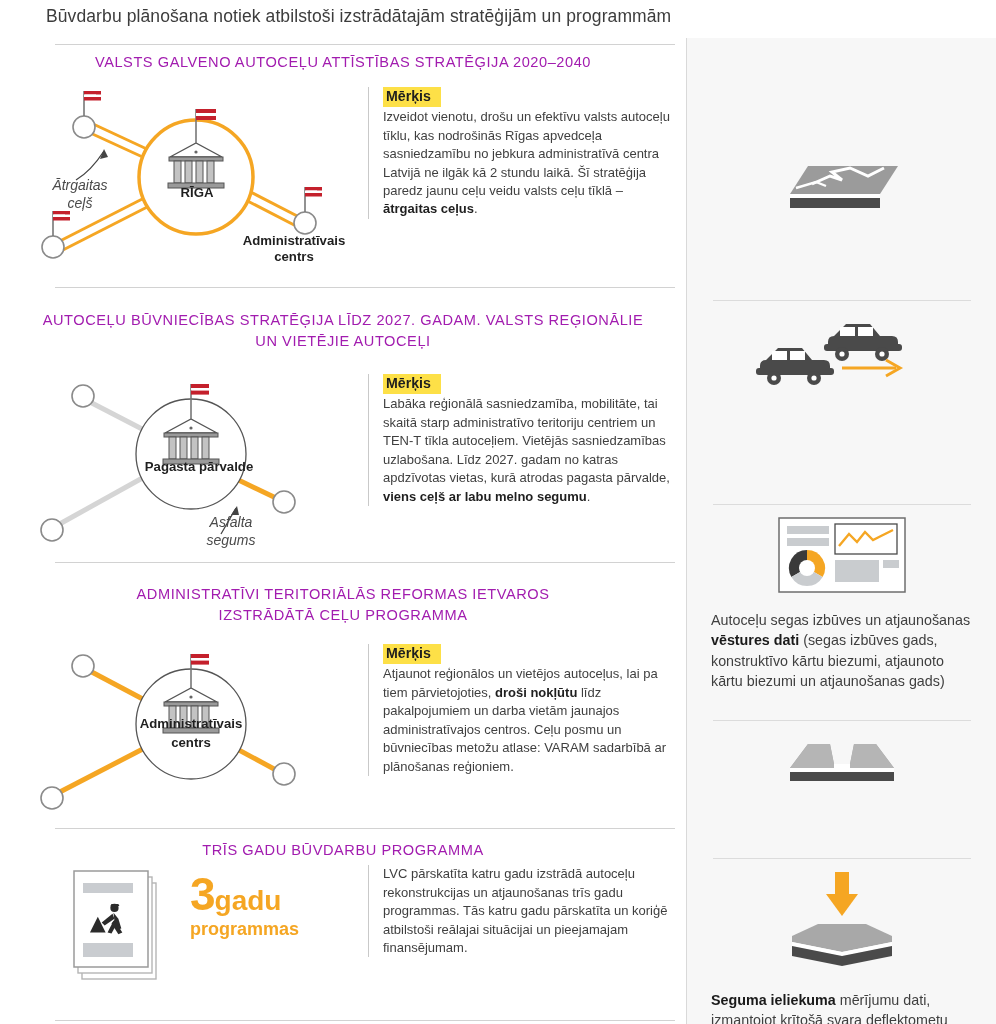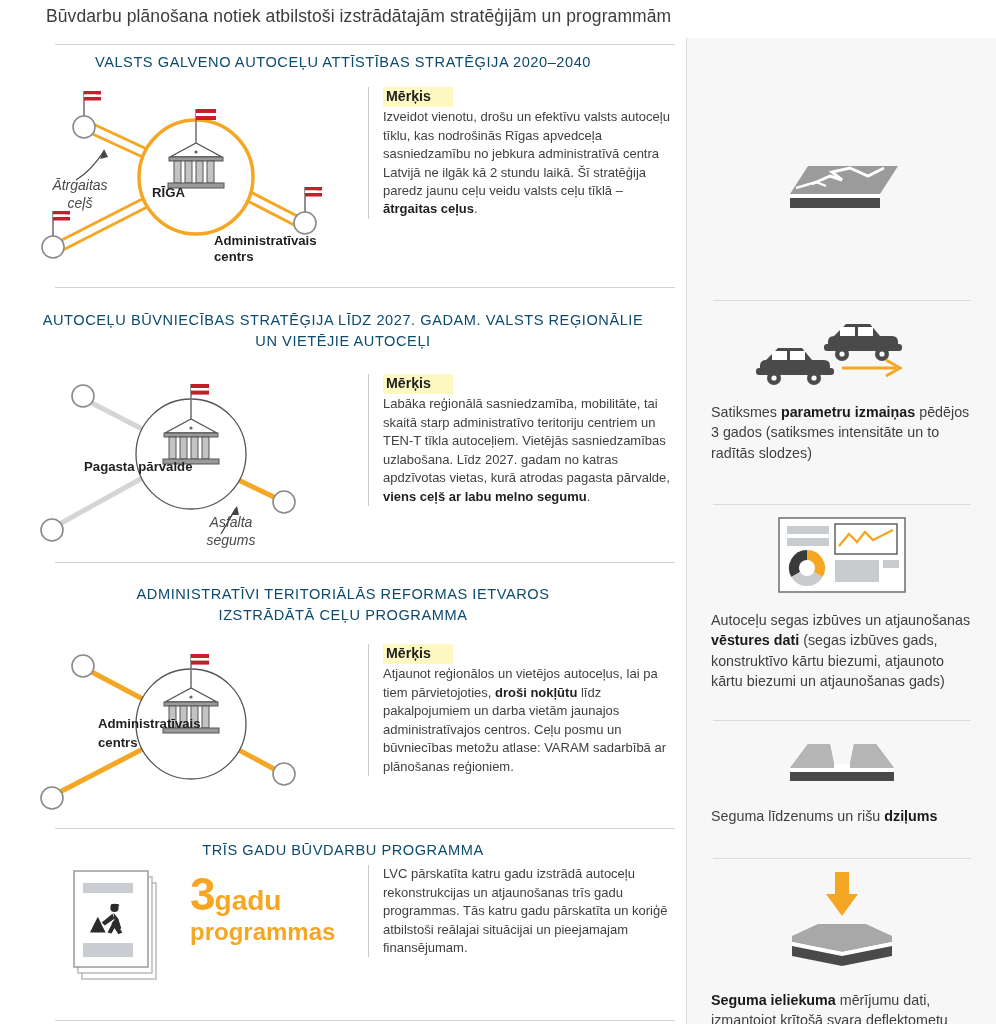--- a/index.html
+++ b/index.html
@@ -41,59 +41,59 @@
   .hr {
     position: absolute;
     left: 55px; width: 620px; height: 1px;
     background: #d2d2d2;
   }
   .sec { position: absolute; left: 0; width: 686px; }
   .sec-head {
     text-align: center;
     font-size: 14.6px;
     letter-spacing: 0.55px;
-    color: #0c4a6e;
+    color: #a21caf;
     line-height: 1.45;
     padding: 0 90px;
   }
   .sec-body { position: relative; margin-top: 12px; height: 180px; }
   .diagram {
     position: absolute; left: 36px; top: 0;
     width: 330px; height: 180px;
   }
   .textblock {
     position: absolute; left: 368px; top: 2px;
     width: 312px;
     border-left: 1px solid #c9c9c9;
     padding-left: 14px;
   }
   .merkis {
     display: inline-block;
-    background: #fef9c3;
+    background: #fde047;
     color: #1e1e1e;
     font-weight: 700;
     font-size: 14.2px;
-    padding: 1px 22px 2px 3px;
+    padding: 1px 10px 2px 3px;
     line-height: 1.2;
     margin-bottom: 1px;
   }
   .body-text {
     font-size: 13px;
     line-height: 1.42;
     color: #3f3f3f;
   }
   .body-text b { font-weight: 700; color: #1f1f1f; }
 
   
   .dlabel {
     position: absolute;
     font-size: 13.2px;
     font-weight: 700;
     color: #1f1f1f;
-    text-align: left;
+    text-align: center;
     line-height: 1.2;
     white-space: pre-line;
   }
   .dlabel-it {
     position: absolute;
     font-size: 14px;
     font-style: italic;
     color: #4a4a4a;
     text-align: center;
     line-height: 1.25;
@@ -105,21 +105,21 @@
   .docs-icon { position: absolute; left: 72px; top: 0; width: 110px; height: 120px; }
   .big3 {
     position: absolute; left: 190px; top: 6px;
     width: 180px;
     color: #f5a623;
     font-weight: 700;
     line-height: 1.02;
   }
   .big3 .num { font-size: 46px; letter-spacing: -1px; }
   .big3 .w1 { font-size: 28px; }
-  .big3 .w2 { font-size: 24px; display: block; margin-top: 2px; }
+  .big3 .w2 { font-size: 18px; display: block; margin-top: 2px; }
 
   
   .rc-head {
     position: absolute; left: 0; top: 12px; width: 310px;
     text-align: center;
     font-size: 14.6px;
     letter-spacing: 0.5px;
     color: #444;
     line-height: 1.52;
     padding: 0 28px;
@@ -248,21 +248,21 @@
               <rect x="155" y="18" width="18" height="4" fill="#C4202C"></rect>
               <rect x="155" y="22" width="13" height="2.6" fill="#fff"></rect>
               <rect x="155" y="24.6" width="18" height="4" fill="#C4202C"></rect>
             </g>
             <circle cx="47" cy="30" r="11" fill="#fff" stroke="#8a8a8a" stroke-width="1.6"></circle>
             <circle cx="16" cy="164" r="11" fill="#fff" stroke="#8a8a8a" stroke-width="1.6"></circle>
             <circle cx="248" cy="136" r="11" fill="#fff" stroke="#8a8a8a" stroke-width="1.6"></circle>
             <path d="M 185 168 Q 192 156 200 142" stroke="#444" stroke-width="1.3" fill="none"></path>
             <polygon points="201,140 195,149 203,149" fill="#444"></polygon>
           </svg>
-          <div class="dlabel" style="left:48px; top:93px; width:190px;">Pagasta pārvalde</div>
+          <div class="dlabel" style="left:68px; top:93px; width:190px;">Pagasta pārvalde</div>
           <div class="dlabel-it" style="left:140px; top:148px; width:110px;">Asfalta
 segums</div>
         </div>
         <div class="textblock" style="top:8px;">
           <span class="merkis">Mērķis</span>
           <div class="body-text"><span>Labāka reģionālā sasniedzamība, mobilitāte, tai skaitā starp administratīvo teritoriju centriem un TEN-T tīkla autoceļiem. Vietējās sasniedzamības uzlabošana. Līdz 2027. gadam no katras apdzīvotas vietas, kurā atrodas pagasta pārvalde, </span><b>viens ceļš ar labu melno segumu</b><span>.</span></div>
         </div>
       </div>
     </div>
 
@@ -390,21 +390,20 @@
               <circle cx="58" cy="36" r="7"></circle>
           </g>
           <g fill="#ffffff" transform="translate(4,26)">
             <circle cx="18" cy="36" r="2.6"></circle>
               <circle cx="58" cy="36" r="2.6"></circle>
           </g>
           <line x1="90" y1="52" x2="144" y2="52" stroke="#F5A623" stroke-width="3"></line>
           <polyline points="134,44 148,52 134,60" stroke="#F5A623" stroke-width="3" fill="none"></polyline>
         </svg>
       </div>
-      <div class="rc-text"><span>Satiksmes </span><b>parametru izmaiņas</b><span> pēdējos 3 gados (satiksmes intensitāte un to radītās slodzes)</span></div>
     </div>
 
     <div class="rc-hr" style="top:466px;"></div>
 
     <div class="rc-item" style="top:478px;">
       <div class="rc-icon">
         <svg width="130" height="78" viewBox="0 0 130 78">
           <rect x="2" y="2" width="126" height="74" fill="#ffffff" stroke="#6e6e6e" stroke-width="1.5"></rect>
           <rect x="10" y="10" width="42" height="8" fill="#c9cccf"></rect>
           <rect x="10" y="22" width="42" height="8" fill="#c9cccf"></rect>
@@ -427,21 +426,20 @@
       <div class="rc-icon">
         <svg width="140" height="56" viewBox="0 0 140 56">
           <polygon points="18,34 36,10 58,10 62,30 78,30 82,10 104,10 122,34" fill="#a8a8a8"></polygon>
           <polygon points="18,34 62,34 62,30 58,10 36,10" fill="#b5b5b5"></polygon>
           <polygon points="78,30 82,10 104,10 122,34 78,34" fill="#b5b5b5"></polygon>
           <polygon points="62,30 78,30 78,36 62,36" fill="#ffffff"></polygon>
           <polygon points="18,34 122,34 122,38 18,38" fill="#ffffff"></polygon>
           <polygon points="18,38 122,38 122,47 18,47" fill="#4a4a4a"></polygon>
         </svg>
       </div>
-      <div class="rc-text"><span>Seguma līdzenums un rišu </span><b>dziļums</b><span></span></div>
     </div>
 
     <div class="rc-hr" style="top:820px;"></div>
 
     <div class="rc-item" style="top:832px;">
       <div class="rc-icon">
         <svg width="140" height="104" viewBox="0 0 140 104">
           <g>
             <rect x="63" y="2" width="14" height="24" fill="#F5A623"></rect>
             <polygon points="54,24 86,24 70,46" fill="#F5A623"></polygon>

